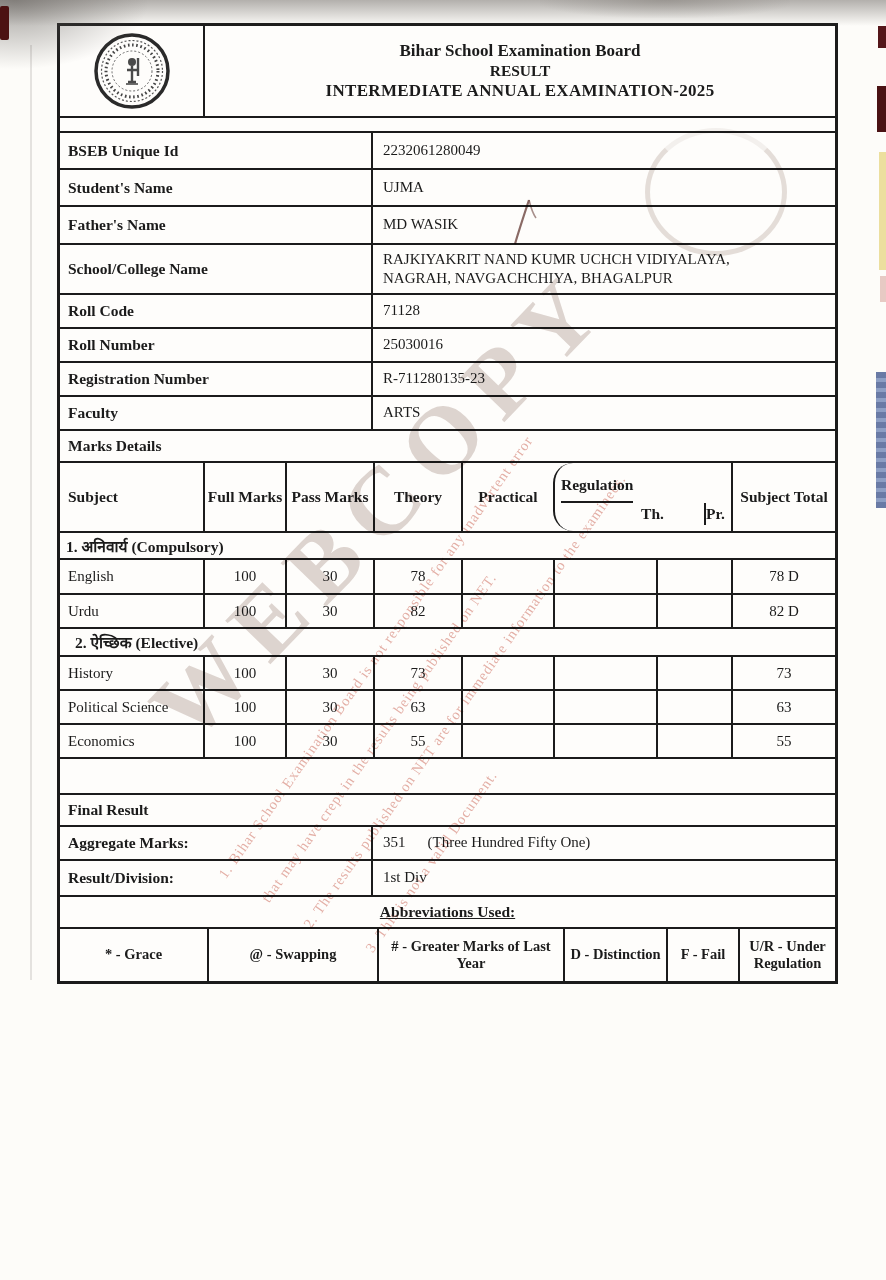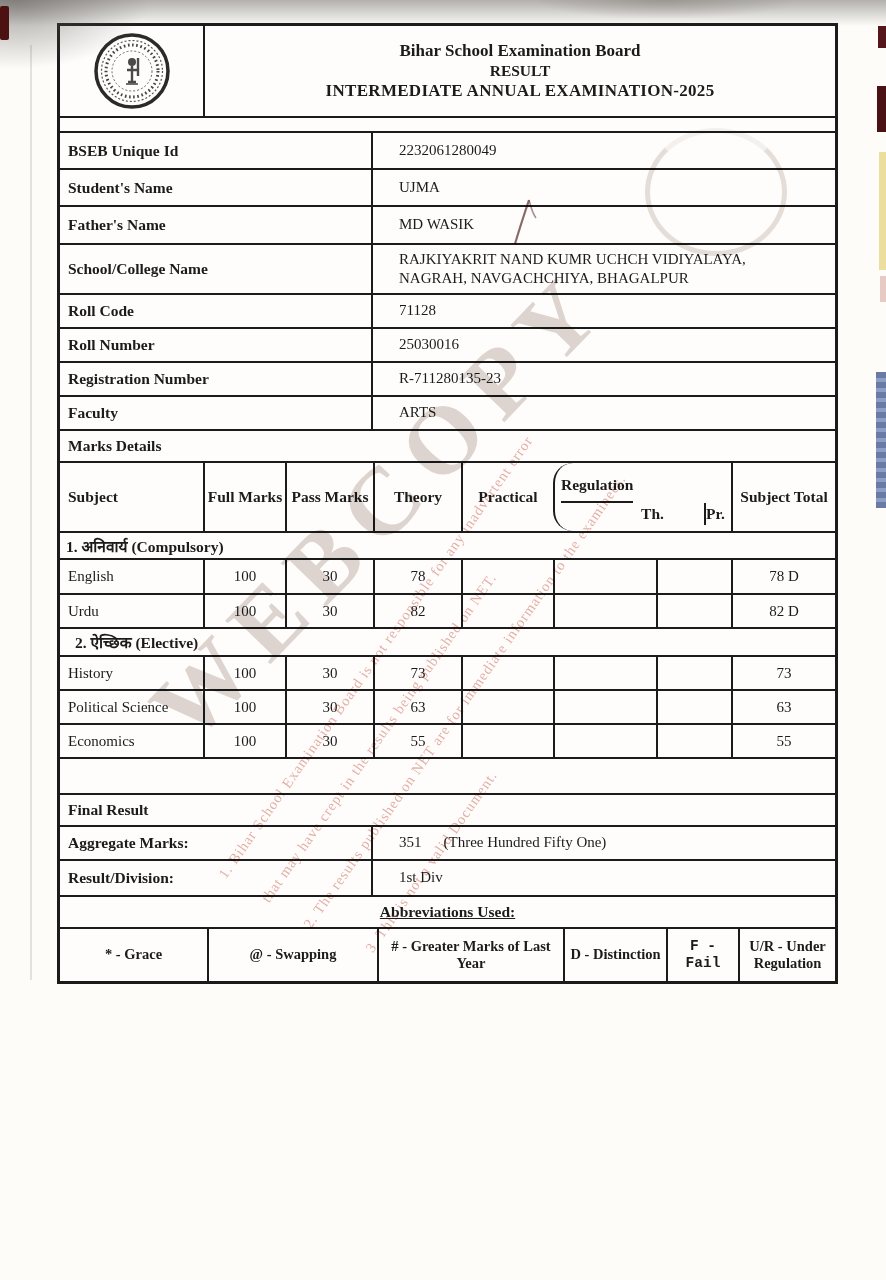--- a/index.html
+++ b/index.html
@@ -29,38 +29,38 @@
   .cell:first-child{border-left:none;}
   .h90{height:90px;}.h15{height:15px;}.h37{height:37px;}.h38{height:38px;}.h50{height:50px;}
   .h34{height:34px;}.h32{height:32px;}.h70{height:70px;}.h27{height:27px;}.h35{height:35px;}
   .h28{height:28px;padding-left:9px;}.h36{height:36px;}.h54{height:54px;}
   .logo-cell{width:143px;justify-content:center;}
   .title-cell{flex:1;flex-direction:column;justify-content:center;text-align:center;}
   .t1{font-weight:bold;font-size:17px;}
   .t2{font-weight:bold;font-size:15.5px;margin-top:1px;}
   .t3{font-weight:bold;font-size:17px;letter-spacing:.3px;margin-top:1px;}
   .lbl{width:311px;font-weight:bold;font-size:15.5px;padding-left:8px;}
-  .val{flex:1;font-size:15px;padding-left:26px;white-space:pre-line;line-height:1.3;}
+  .val{flex:1;font-size:15px;padding-left:10px;white-space:pre-line;line-height:1.3;}
   .full-lbl{flex:1;font-weight:bold;font-size:15.5px;padding-left:8px;}
   
   .c-subject{width:143px;}.c-full{width:82px;}.c-pass{width:88px;}.c-theory{width:88px;}
   .c-prac{width:92px;}.c-reg{width:178px;}.c-total{flex:1;}
   .hd{font-weight:bold;font-size:15.5px;justify-content:center;text-align:center;line-height:1.25;}
   .reg-group{flex-direction:column;align-items:flex-start;padding:6px;border-radius:20px;}
   .reg-top{height:34px;border-bottom:2px solid #1b1b1b;display:flex;align-items:center;justify-content:center;
            font-weight:bold;font-size:15.5px;box-sizing:border-box;}
   .reg-bottom{flex:1;display:flex;margin-left:40px;}
   .reg-th{width:103px;display:flex;align-items:center;justify-content:center;font-weight:bold;font-size:15.5px;box-sizing:border-box;}
   .reg-pr{flex:1;border-left:2px solid #1b1b1b;display:flex;align-items:center;justify-content:center;
           font-weight:bold;font-size:15.5px;box-sizing:border-box;}
   .sec{font-weight:bold;font-size:15.5px;padding-left:6px;}
   .sub{font-size:15px;padding-left:8px;}
   .num{font-size:15px;justify-content:center;}
   
-  .a1{width:147px;}.a2{width:170px;}.a3{width:186px;}.a4{width:103px;}.a5{width:72px;font-family:Liberation Mono, monospace;}.a6{flex:1;}
+  .a1{width:147px;}.a2{width:170px;}.a3{width:186px;}.a4{width:103px;}.a5{width:72px;}.a6{flex:1;}
   .ab{font-weight:bold;font-size:14.5px;justify-content:center;text-align:center;line-height:1.2;padding:0 4px;}
   .abbr-title{flex:1;justify-content:center;font-weight:bold;font-size:15.5px;text-decoration:underline;}
   
   .wm{position:absolute;left:0;top:0;width:886px;height:1280px;z-index:6;pointer-events:none;mix-blend-mode:multiply;}
   .wm-webcopy{position:absolute;left:168px;top:668px;transform:rotate(-46deg);transform-origin:0 50%;
       font-weight:bold;font-size:96px;letter-spacing:16px;color:rgba(168,148,140,.38);
       font-family:"Liberation Serif",serif;white-space:nowrap;}
   .wm-circle{position:absolute;left:645px;top:128px;width:132px;height:118px;border-radius:50%;
       border:5px solid rgba(168,148,140,.30);border-top-color:rgba(168,148,140,.12);}
   .wm-line{position:absolute;transform:rotate(-55deg);transform-origin:0 0;white-space:nowrap;

